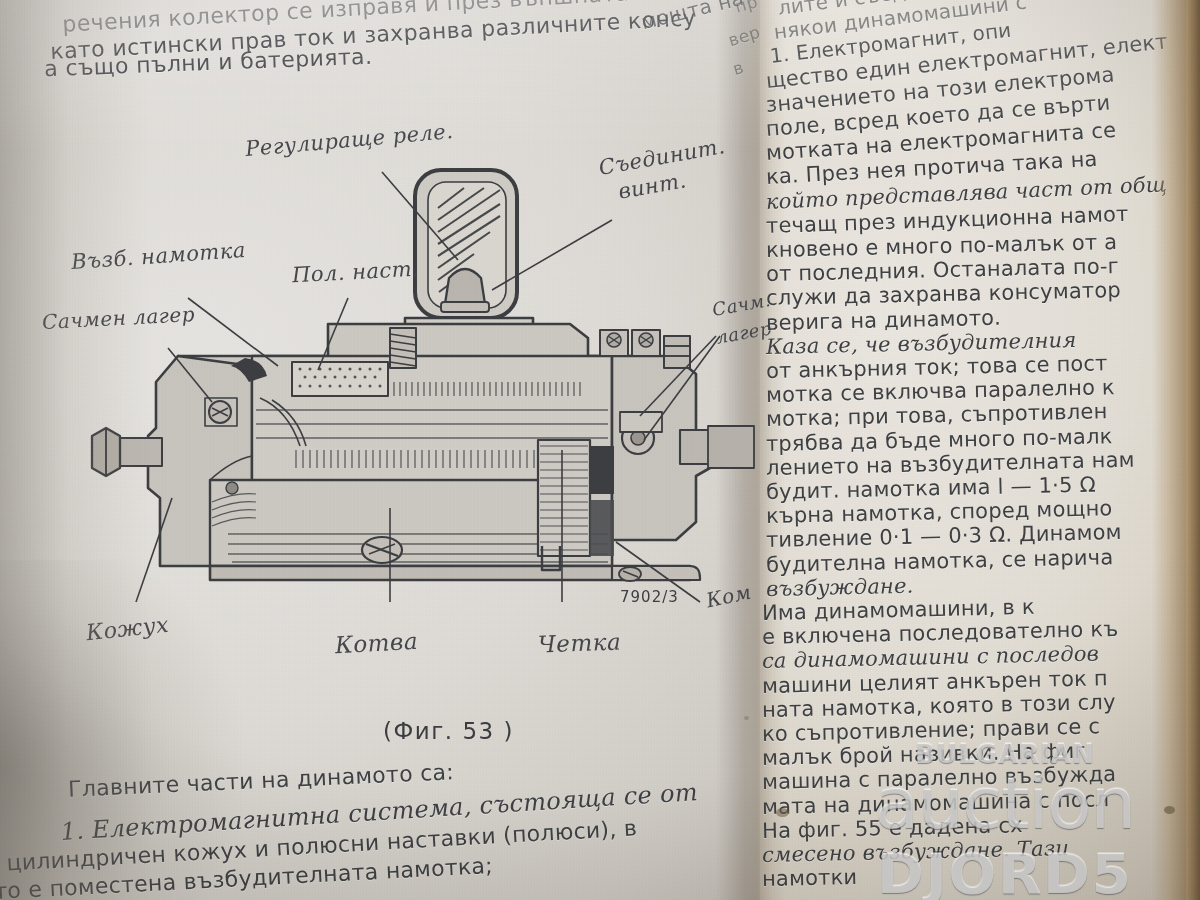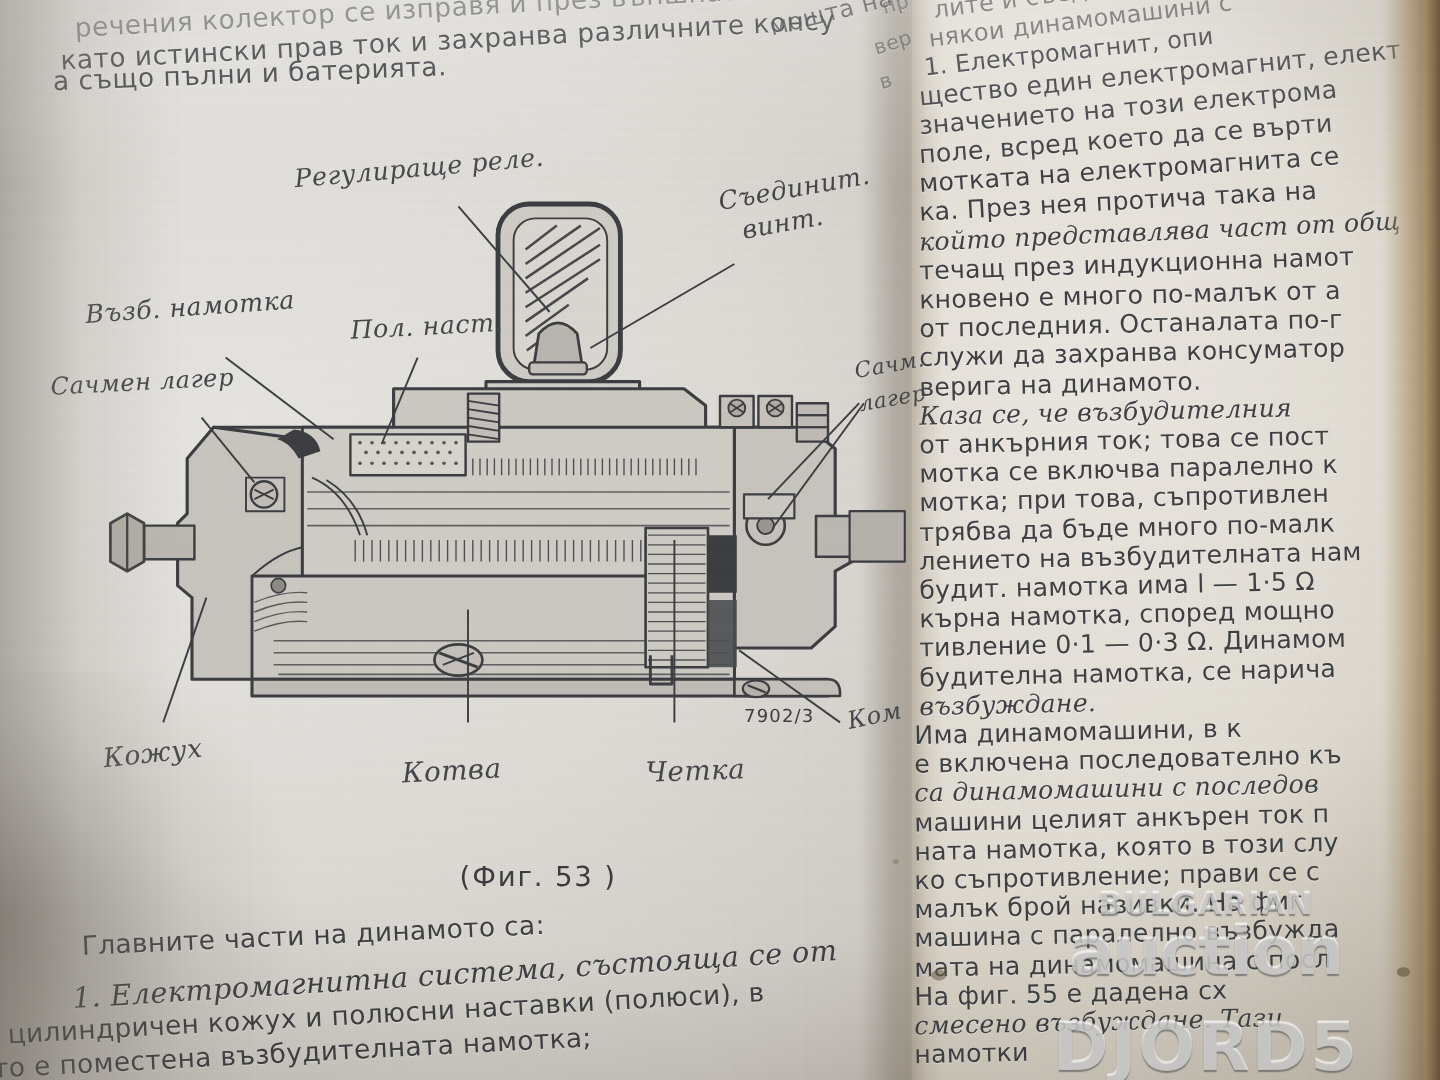--- a/index.html
+++ b/index.html
@@ -129,21 +129,21 @@
     pointer-events:none;
   }
   .wm{
     position:absolute;width:100%;text-align:center;
     color:rgba(255,255,255,.52);
     text-shadow:0 1px 1px rgba(70,70,70,.55), 0 -1px 0 rgba(255,255,255,.35);
     font-family:"DejaVu Sans", sans-serif;
     white-space:nowrap;
   }
   .wm-top{top:4px;font-size:26px;font-weight:bold;letter-spacing:1px;}
-  .wm-mid{top:26px;font-size:56px;font-weight:bold;letter-spacing:-1px;}
+  .wm-mid{top:26px;font-size:72px;font-weight:normal;letter-spacing:-1px;}
   .wm-bot{top:106px;font-size:56px;font-weight:bold;letter-spacing:2px;}
 </style>
 </head>
 <body>
 
 <div id="page">
 
   <div class="paper-left"></div>
   <div class="paper-right"></div>
   <div class="gutter"></div>

